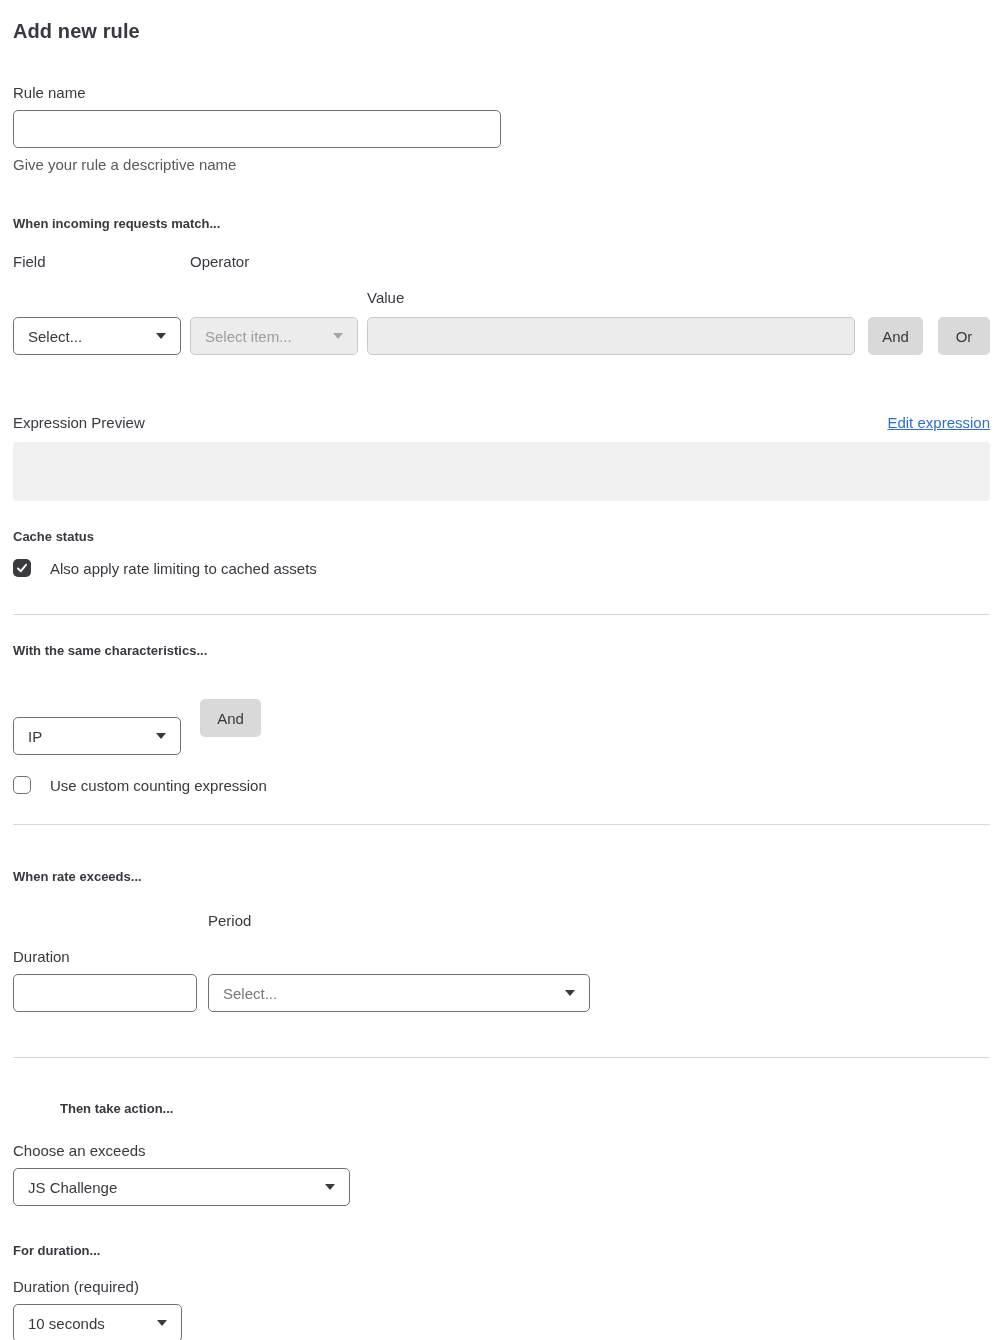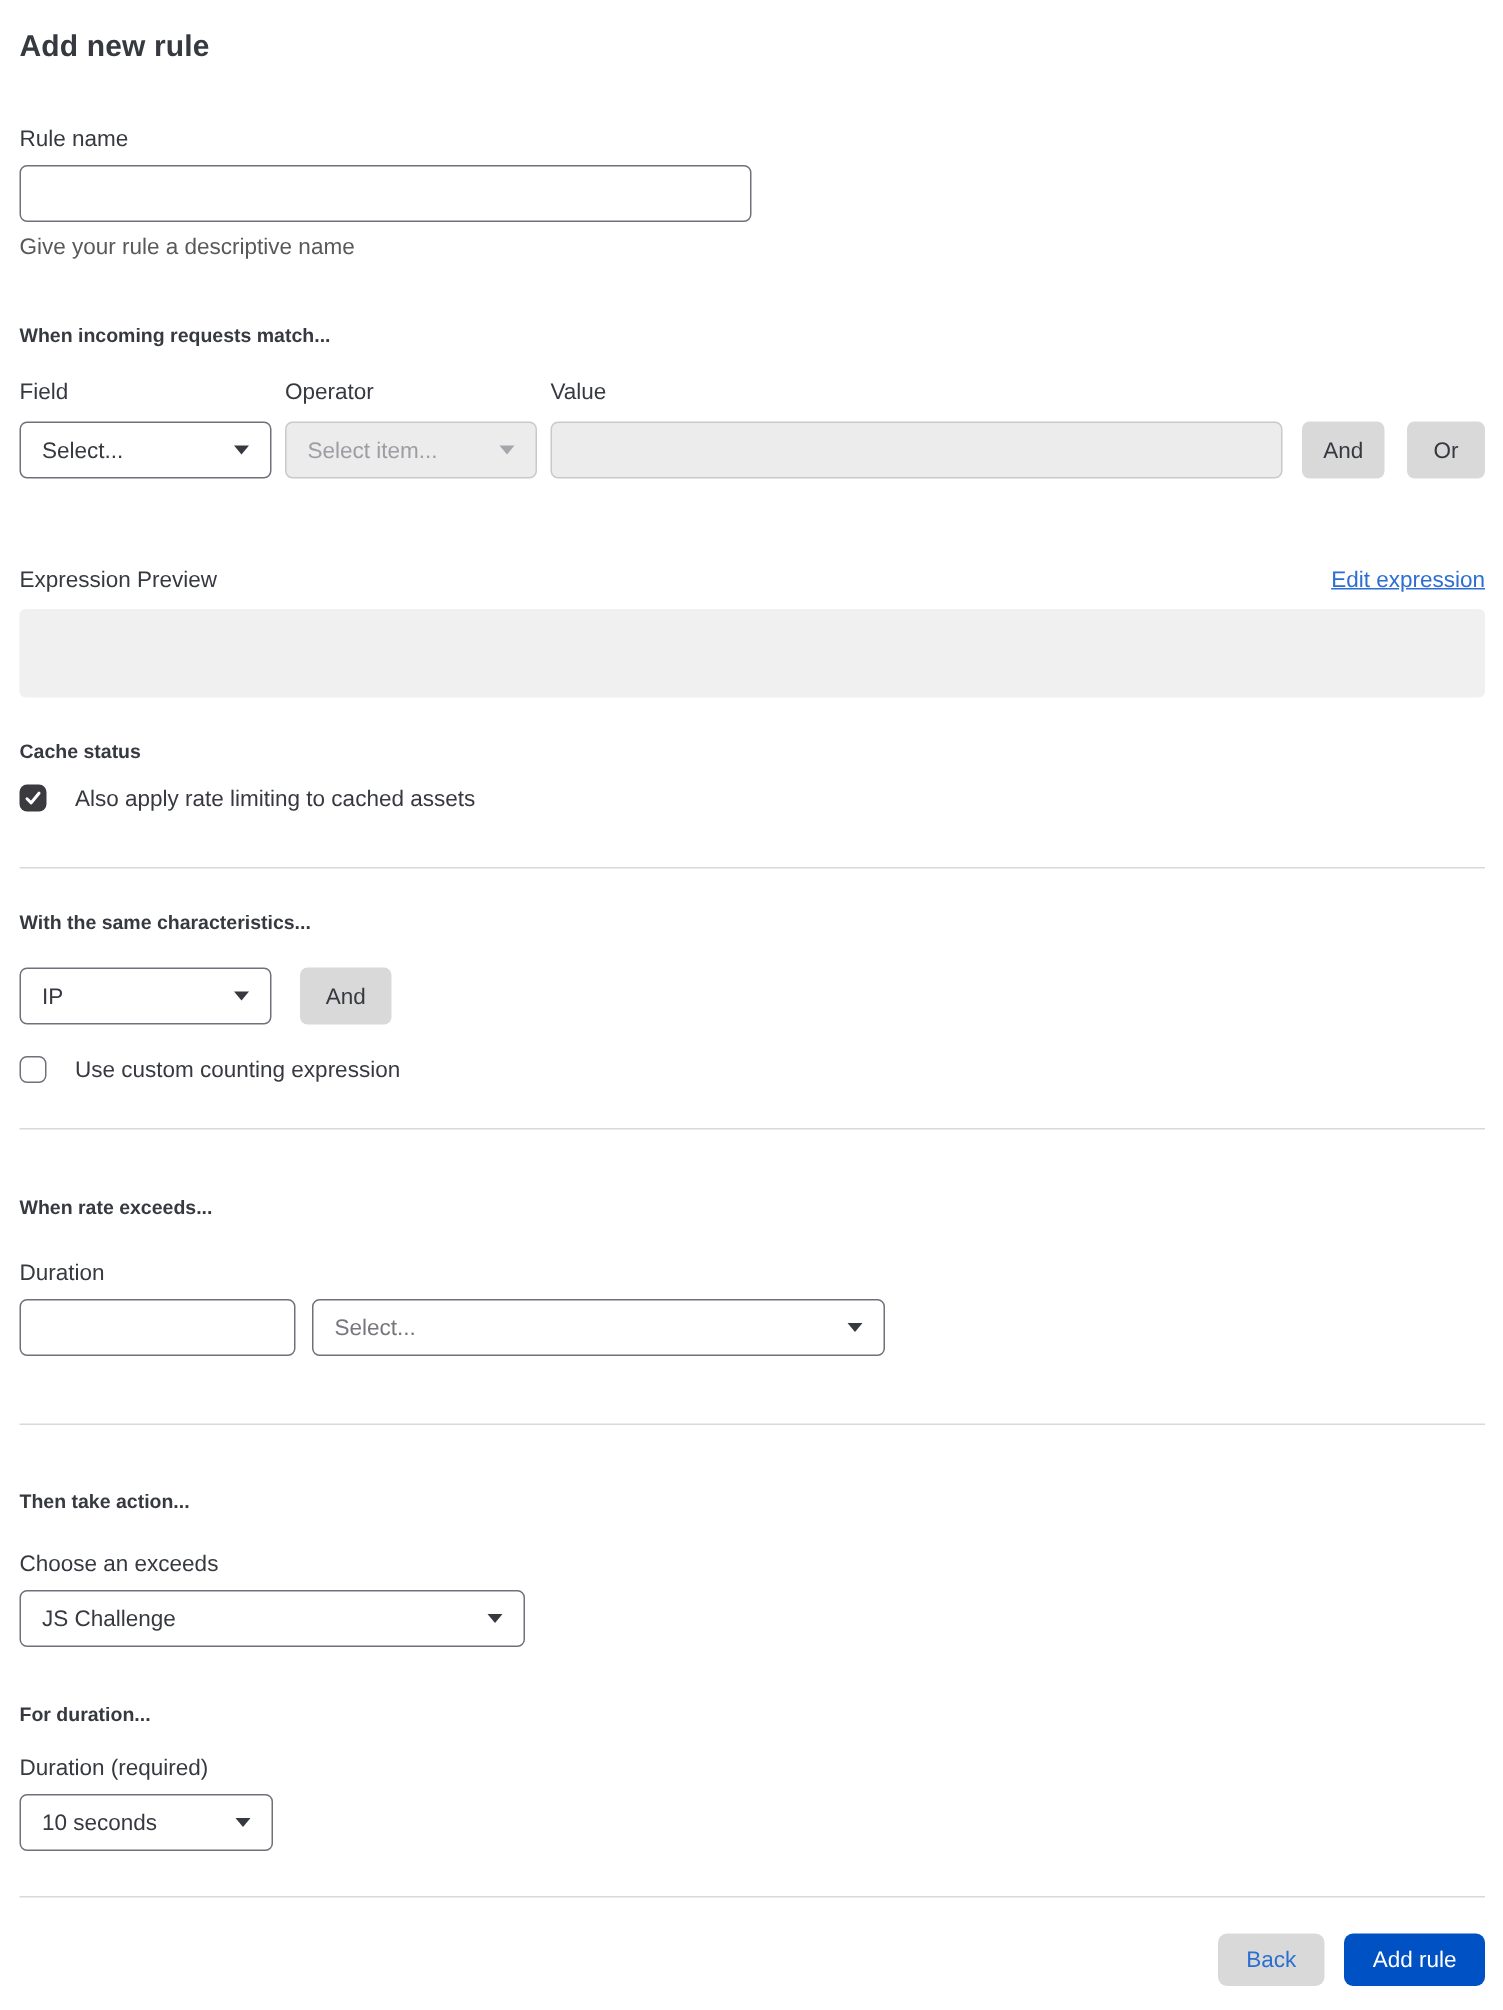--- a/index.html
+++ b/index.html
@@ -34,21 +34,21 @@
     font-family:inherit;font-size:15px;color:var(--text-dark);padding:0 12px;
     background:#fff;outline:none;display:block;
   }
   .text-input:disabled, .text-input.disabled{
     background:var(--disabled-bg);border-color:var(--disabled-border);color:var(--disabled-text);
   }
 
   .select{
     height:38px;border:1px solid var(--control-border);border-radius:5px;background:#fff;
     display:flex;align-items:center;justify-content:space-between;
-    padding:0 14px;font-size:15px;color:var(--text-dark);cursor:pointer;user-select:none;
+    padding:0 14px;font-size:15px;color:var(--text-dark);cursor:pointer;user-select:none;margin-top:36px;
   }
   .select .sel-text{white-space:nowrap;overflow:hidden;text-overflow:ellipsis;}
   .select.placeholder .sel-text{color:var(--placeholder-text);}
   .chevron{width:0;height:0;border-left:5px solid transparent;border-right:5px solid transparent;
     border-top:6px solid var(--text-dark);flex:none;margin-left:10px;}
   .select.disabled{background:var(--disabled-bg);border-color:var(--disabled-border);cursor:default;}
   .select.disabled .sel-text{color:var(--disabled-text);}
   .select.disabled .chevron{border-top-color:#a5a5ab;}
 
   .gray-btn{
@@ -90,21 +90,21 @@
   .divider-2{margin-top:30px;}
 
   .h2-rate{margin-top:44px;}
   .rate-row{display:flex;align-items:flex-end;margin-top:28px;}
   .col .field-label.rate-label{margin-bottom:9px;}
   .col-requests{width:184px;}
   .col-period{width:382px;margin-left:11px;}
   .requests-input{width:184px;}
   .divider-3{margin-top:45px;}
 
-  .h2-action{margin-top:43px;}
+  .h2-action{margin-top:43px;margin-left:47px;}
   .action-label{margin-top:26px;}
   .action-select{width:337px;margin-top:9px;}
   .h2-duration{margin-top:37px;}
   .duration-label{margin-top:20px;}
   .duration-select{width:169px;margin-top:9px;}
   .divider-4{margin-top:30px;}
 
   .footer{margin-top:24px;display:flex;justify-content:flex-end;align-items:center;}
   .back-btn{
     height:35px;border:none;border-radius:6px;background:var(--gray-button-bg);
@@ -185,20 +185,21 @@
 
   <hr class="divider divider-2">
 
   <h2 class="section-heading h2-rate">When rate exceeds...</h2>
   <div class="rate-row">
     <div class="col col-requests">
       <span class="field-label rate-label">Duration</span>
       <input class="text-input requests-input" type="text" value="" style="">
     </div>
     <div class="col col-period">
+      <span class="field-label rate-label">Period</span>
       <div class="select placeholder">
         <span class="sel-text">Select...</span>
         <span class="chevron"></span>
       </div>
     </div>
   </div>
 
   <hr class="divider divider-3">
 
   <h2 class="section-heading h2-action">Then take action...</h2>

